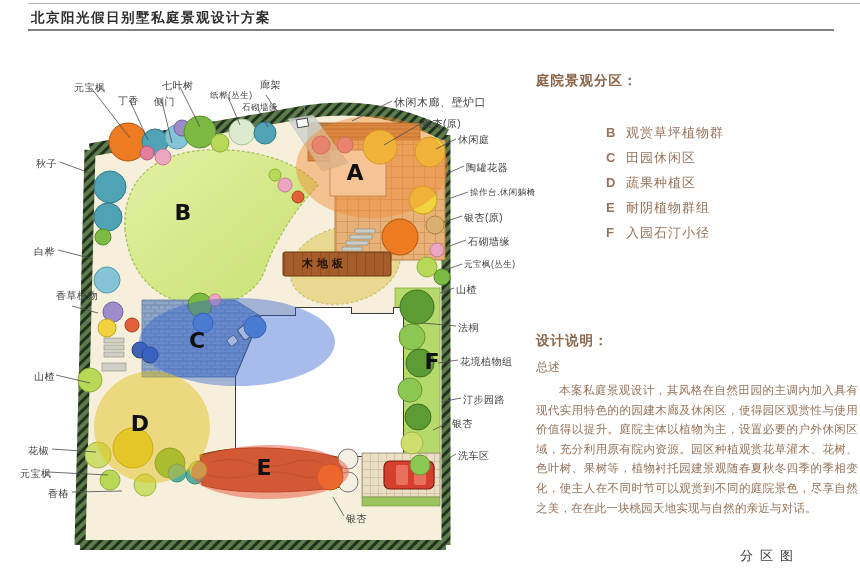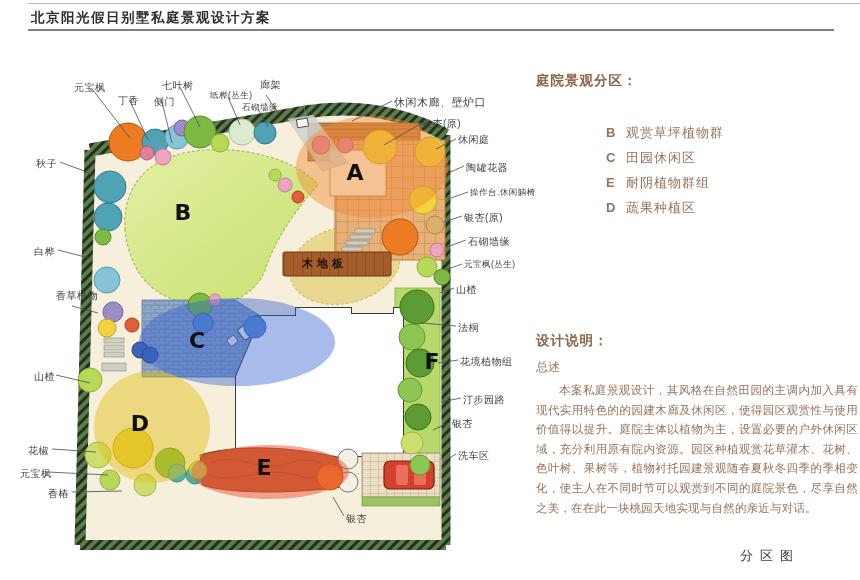--- a/index.html
+++ b/index.html
@@ -278,22 +278,23 @@
       <div class="zone-letter" style="left: 214px; top: 422px;">E</div>
       <div class="zone-letter" style="left: 382px; top: 316px;">F</div>
     </div>
 </div>
 
 <div id="legend">
   <div class="legend-heading">庭院景观分区：</div>
   <ul>
     <li><span class="k">B</span><span>观赏草坪植物群</span></li>
     <li><span class="k">C</span><span>田园休闲区</span></li>
+    <li><span class="k">D</span><span>蔬果种植区</span></li>
     <li><span class="k">E</span><span>耐阴植物群组</span></li>
-    <li><span class="k">D</span><span>蔬果种植区</span></li>
+    <li><span class="k">F</span><span>入园石汀小径</span></li>
   </ul>
 </div>
 
 <div id="description">
   <div class="desc-heading">设计说明：</div>
   <div class="desc-sub">总述</div>
   <div class="desc-body">本案私庭景观设计，其风格在自然田园的主调内加入具有现代实用特色的的园建木廊及休闲区，使得园区观赏性与使用价值得以提升。庭院主体以植物为主，设置必要的户外休闲区域，充分利用原有院内资源。园区种植观赏花草灌木、花树、色叶树、果树等，植物衬托园建景观随春夏秋冬四季的季相变化，使主人在不同时节可以观赏到不同的庭院景色，尽享自然之美，在在此一块桃园天地实现与自然的亲近与对话。</div>
 </div>
 
 <div class="footer-label">分区图</div>

